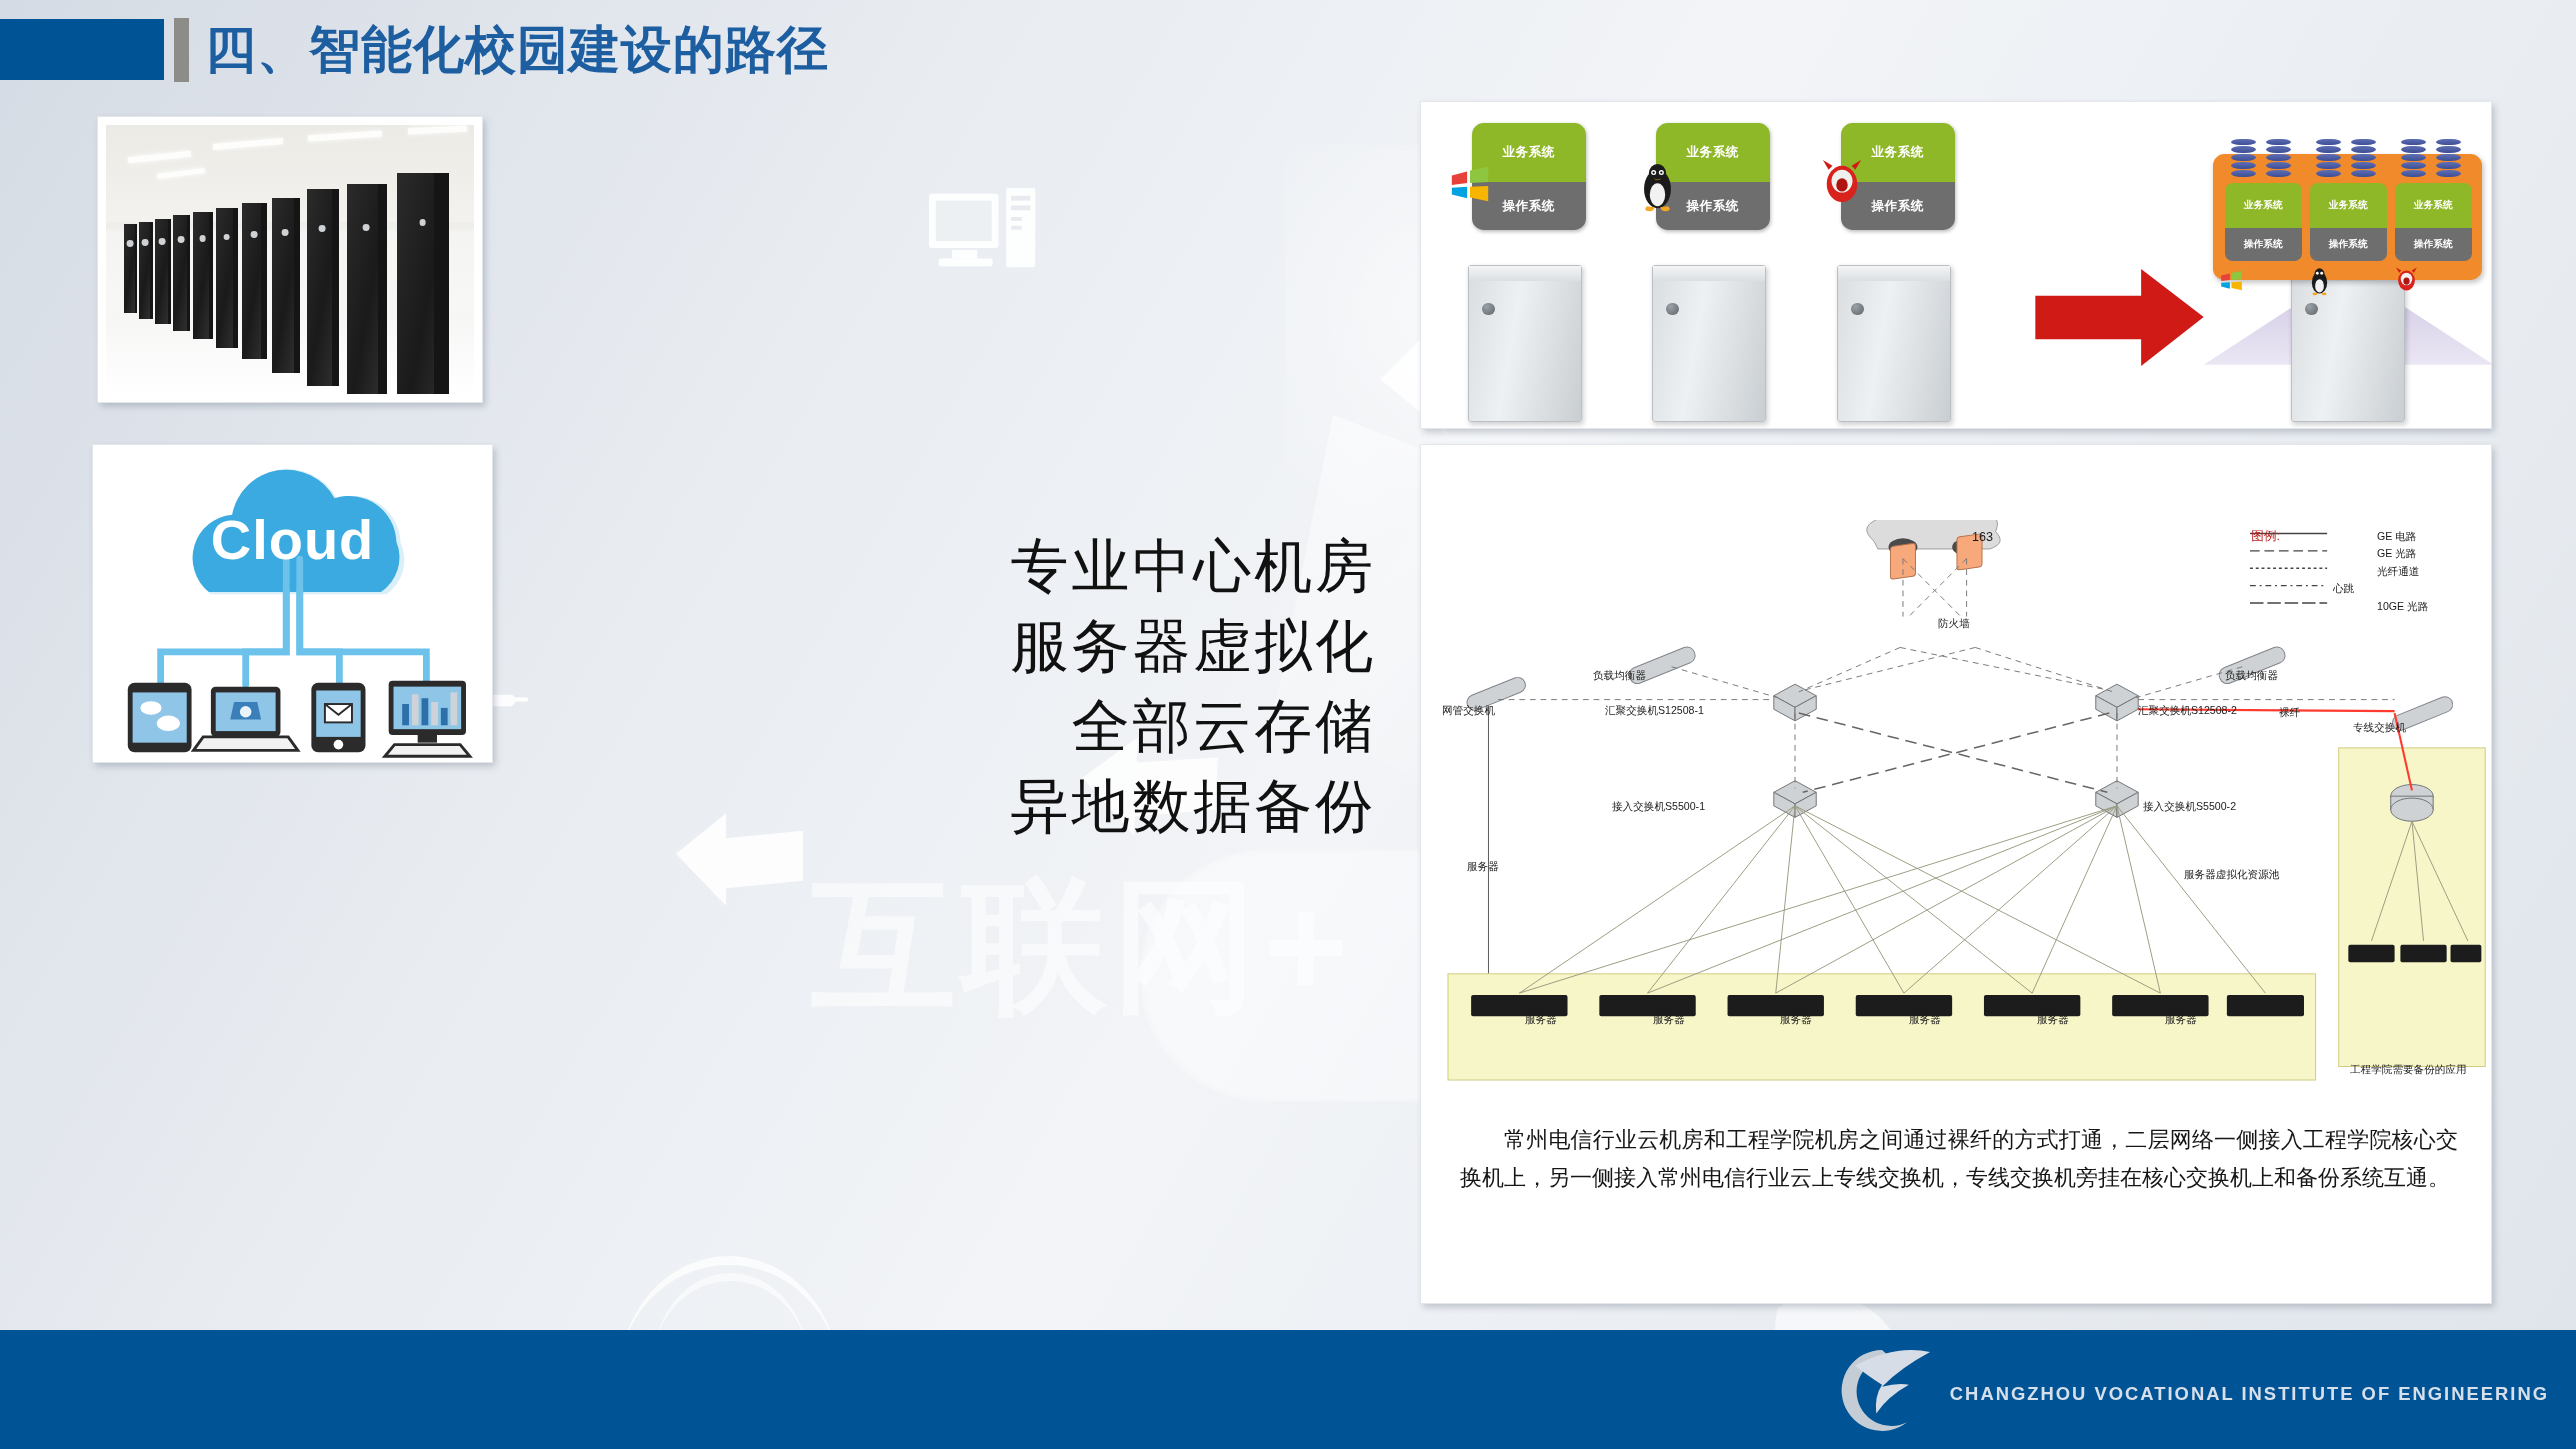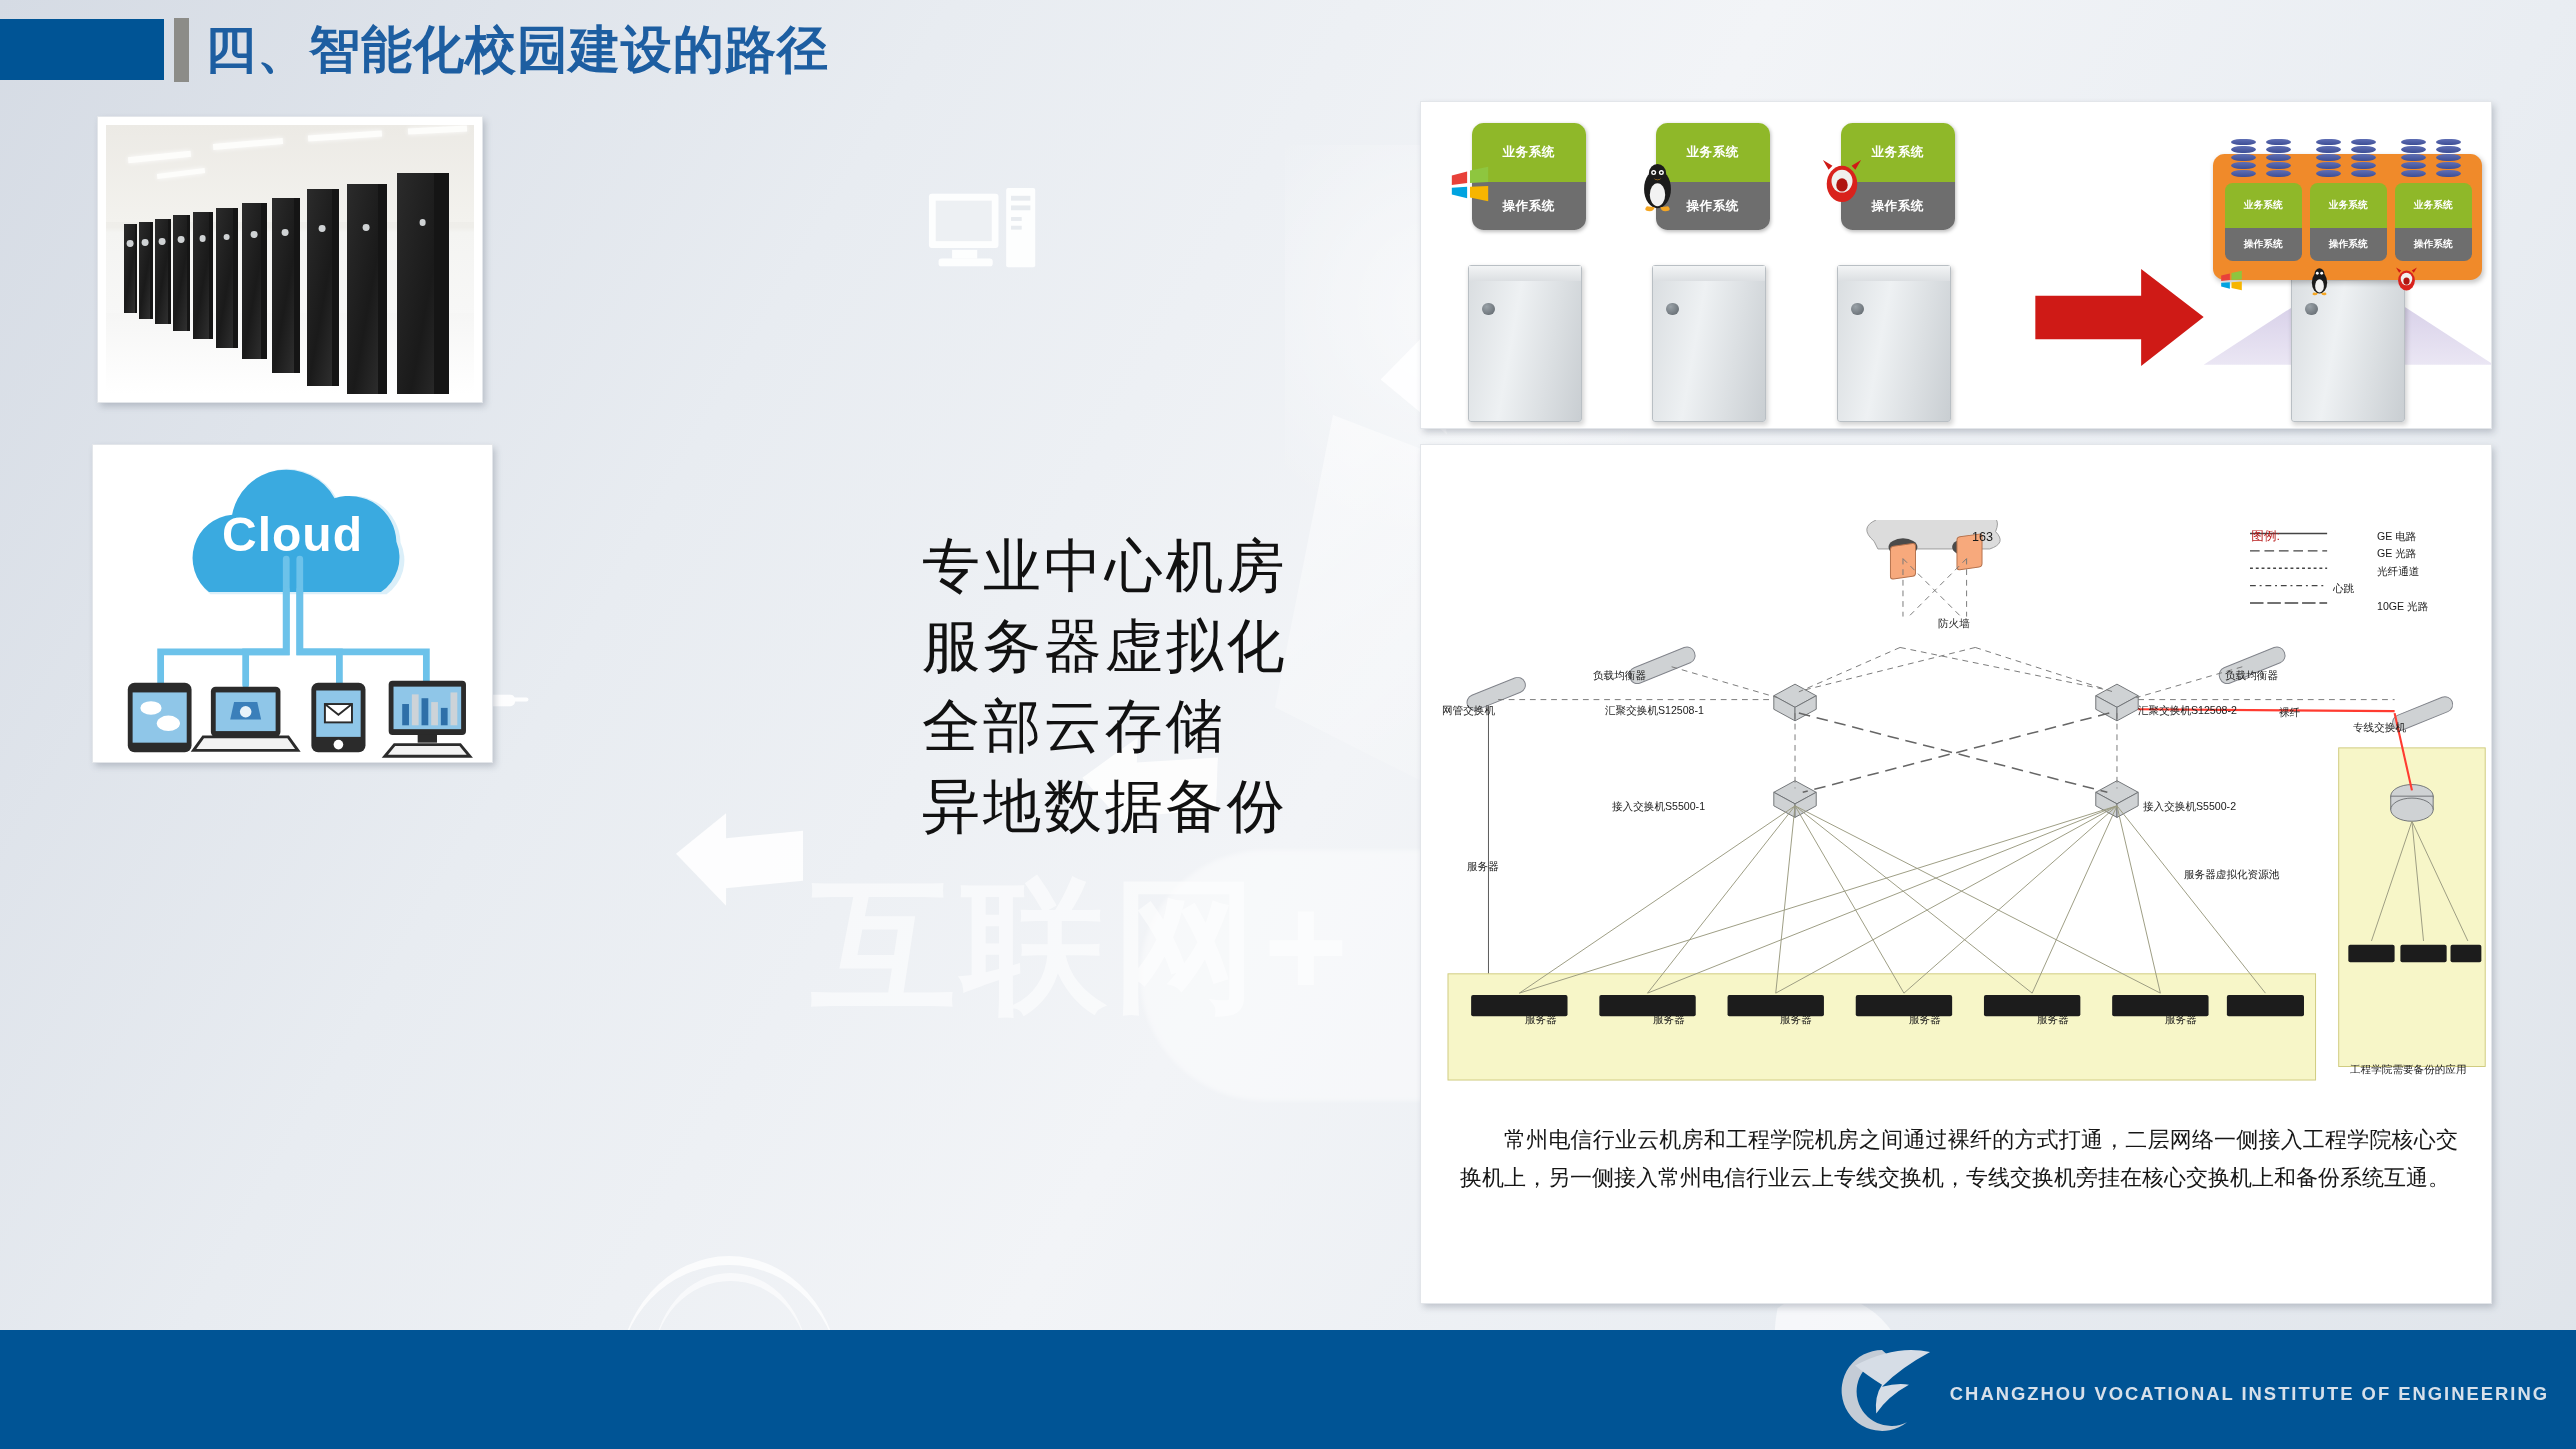--- a/index.html
+++ b/index.html
@@ -63,25 +63,25 @@
   .rack{position:absolute;bottom:0;background:linear-gradient(100deg,#2b2b2b,#1a1a1a 55%,#333);}
   .rack .dot{position:absolute;left:50%;transform:translateX(-50%);width:6.8px;height:6.8px;border-radius:50%;
     background:#cfd2d4;}
   .rack .side{position:absolute;top:0;right:-1px;width:22%;height:100%;background:#151515;}
   .rackfloor{position:absolute;left:0;bottom:0;width:100%;height:30%;
     background:linear-gradient(#f6f6f5,#ffffff);}
 
   
   .f-cloud{left:92px;top:444px;width:401px;height:319px;}
   .cloudwrap{position:relative;width:100%;height:100%;}
-  .cloudtxt{position:absolute;left:0;right:0;top:62px;text-align:center;color:#fff;font-size:48px;
+  .cloudtxt{position:absolute;left:0;right:0;top:62px;text-align:center;color:#fff;font-size:56px;
     font-weight:bold;letter-spacing:1px;}
 
   
-  .stmt{position:absolute;left:922px;top:526px;width:454px;text-align:left;}
+  .stmt{position:absolute;left:922px;top:526px;width:454px;text-align:right;}
   .stmt div{font-size:58px;color:#111;line-height:1.38;letter-spacing:2.9px;white-space:nowrap;}
 
   
   .f-virt{left:1420px;top:101px;width:1072px;height:328px;padding:9.7px;}
   .virt{position:relative;width:100%;height:100%;background:#fff;}
   .vmbox{position:absolute;width:114px;border-radius:11.6px;overflow:hidden;
     box-shadow:1px 1.9px 3.9px rgba(0,0,0,.25);}
   .vmbox .app{background:#8fb829;color:#fff;font-size:12.6px;font-weight:bold;text-align:center;
     padding:21px 0 21px;letter-spacing:0.5px;}
   .vmbox .os{background:#6e6e6e;color:#fff;font-size:12.6px;font-weight:bold;text-align:center;

